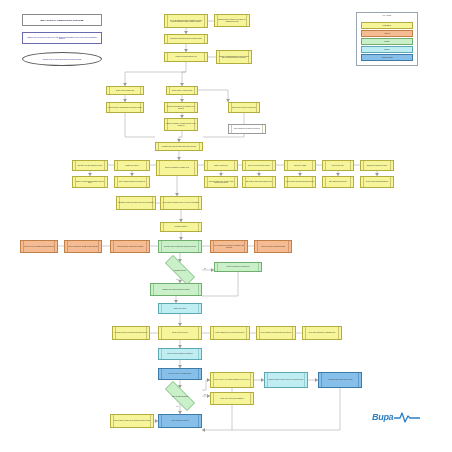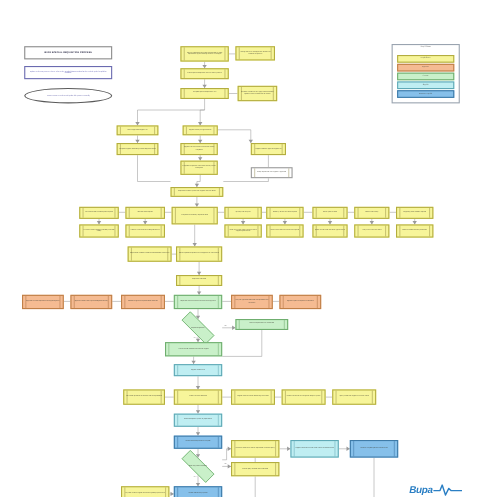--- a/index.html
+++ b/index.html
@@ -2,21 +2,21 @@
 <html><head>
 <meta charset="utf-8">
 <style>
   html,body{margin:0;padding:0;}
   body{
     width:452px;height:452px;overflow:hidden;
     background:#ffffff;
     font-family:"Liberation Sans", sans-serif;
     position:relative;
   }
-  #canvas{position:absolute;inset:0;margin-top:28px;}
+  #canvas{position:absolute;inset:0;}
   svg.wires{position:absolute;left:0;top:0;width:452px;height:452px;pointer-events:none;}
 
   .node{
     position:absolute;
     box-sizing:border-box;
     border:0.6px solid #8a8a5a;
     display:flex;align-items:center;justify-content:center;
     text-align:center;
     overflow:hidden;
     line-height:1.05;

